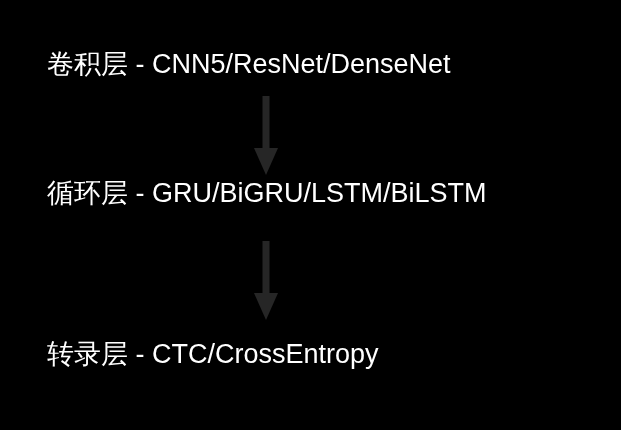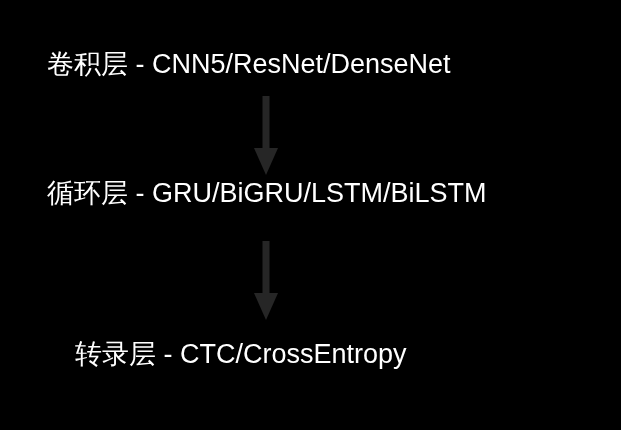--- a/index.html
+++ b/index.html
@@ -20,21 +20,21 @@
     left: 47px;
     color: #ffffff;
     font-size: 27px;
     font-weight: 400;
     line-height: 34px;
     white-space: nowrap;
     letter-spacing: 0px;
   }
   #label-conv  { top: 47px; }
   #label-rnn   { top: 176px; }
-  #label-trans { top: 337px; margin-left: 28px; }
+  #label-trans { top: 337px; }
 
   .flow-arrow {
     position: absolute;
     left: 242px;
     width: 48px;
     height: 80px;
   }
   #arrow-conv-to-rnn   { top: 96px; }
   #arrow-rnn-to-trans  { top: 241px; }
 

